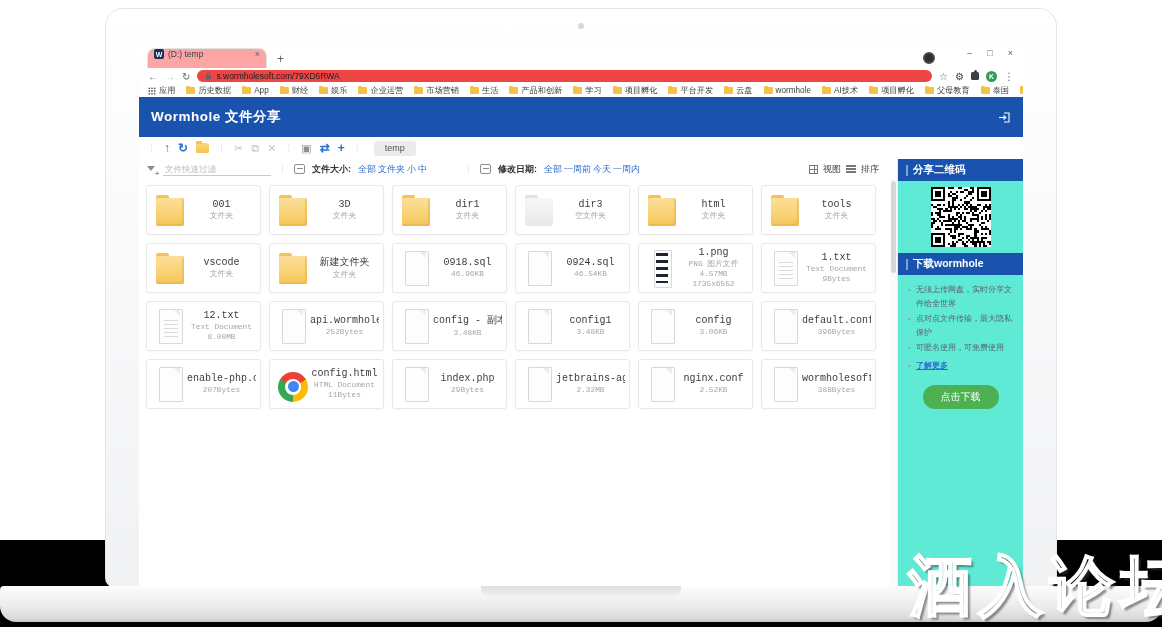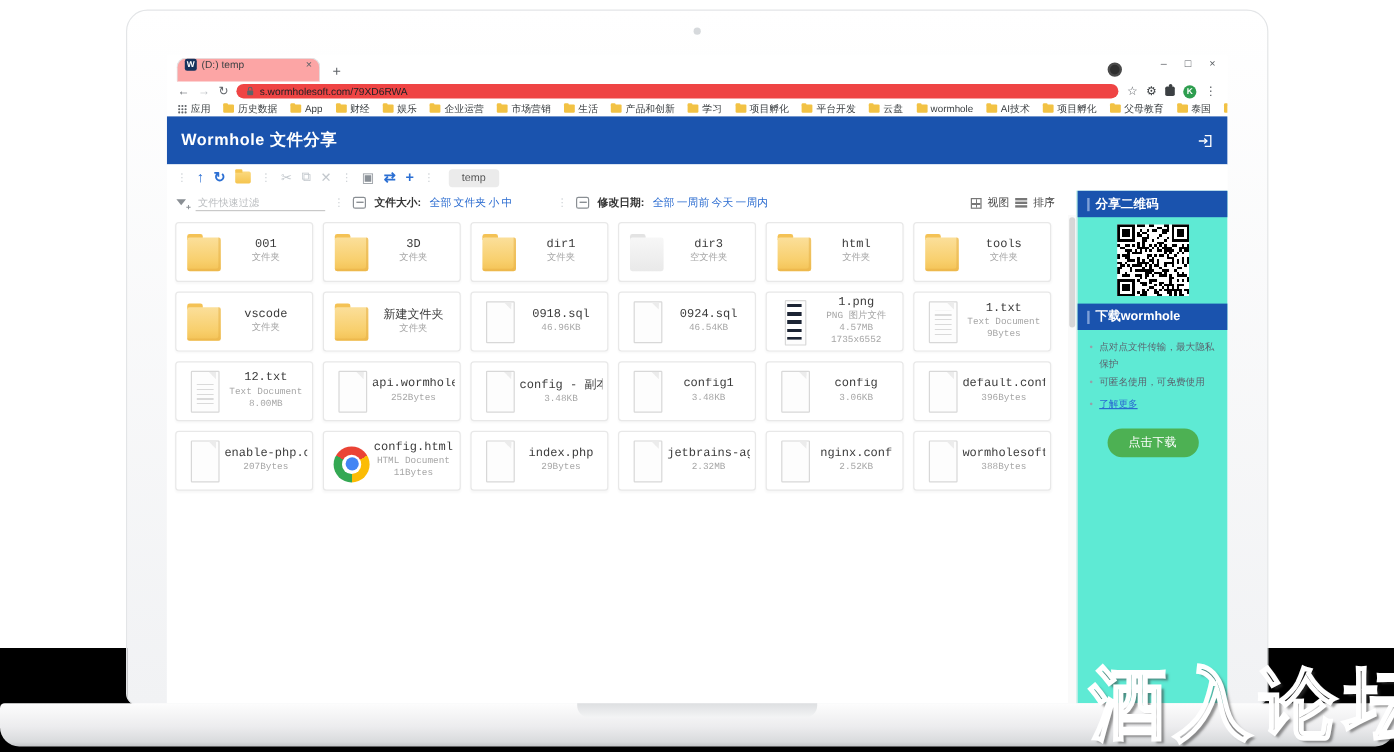--- a/index.html
+++ b/index.html
@@ -144,21 +144,21 @@
   .thumb { position:absolute; top:2px; left:1px; width:5px; height:92px; border-radius:3px; background:#d7d7d7; }
 
   
   .sb-header { height:22px; background:#1a53ae; color:#fff; font-size:10.5px; font-weight:bold;
     display:flex; align-items:center; padding-left:8px; gap:5px; }
   .sb-header::before { content:''; width:2px; height:11px; background:#7ea0d8; }
   .qr-zone { height:72px; display:flex; align-items:center; justify-content:center; padding:6px 0; }
   .bullets { list-style:none; padding:8px 6px 4px 10px; }
   .bullets li { font-size:8px; color:#5a6570; line-height:1.8; position:relative; padding-left:8px; }
   .bullets li::before { content:'•'; position:absolute; left:0; color:#97a0a8; }
-  .more-link { color:#2a6bd0; text-decoration:underline; font-weight:normal; }
+  .more-link { color:#2a6bd0; text-decoration:underline; font-weight:bold; }
   .dl-btn { display:block; margin:8px auto 0; background:#4db153; color:#fff; border:none; border-radius:12px;
     padding:5px 18px; font-size:10px; font-family:inherit; }
 </style>
 </head>
 <body>
 
 <div class="stage">
   <div class="black-strip"></div>
 
   <div class="base">
@@ -866,20 +866,21 @@
                 <rect x="0" y="22" width="7" height="7" fill="#000"></rect>
                 <rect x="1" y="23" width="5" height="5" fill="#fff"></rect>
                 <rect x="2" y="24" width="3" height="3" fill="#000"></rect>
               </svg>
           </div>
           <div class="sb-header">
             <span>下载wormhole</span>
           </div>
           <ul class="bullets">
 
+          <li>无须上传网盘，实时分享文件给全世界</li>
               <li>点对点文件传输，最大隐私保护</li>
               <li>可匿名使用，可免费使用</li>
             </ul>
           <ul class="bullets" style="padding-top:0">
             <li><a class="more-link">了解更多</a></li>
           </ul>
           <button class="dl-btn">点击下载</button>
         </div>
       </div>
 

